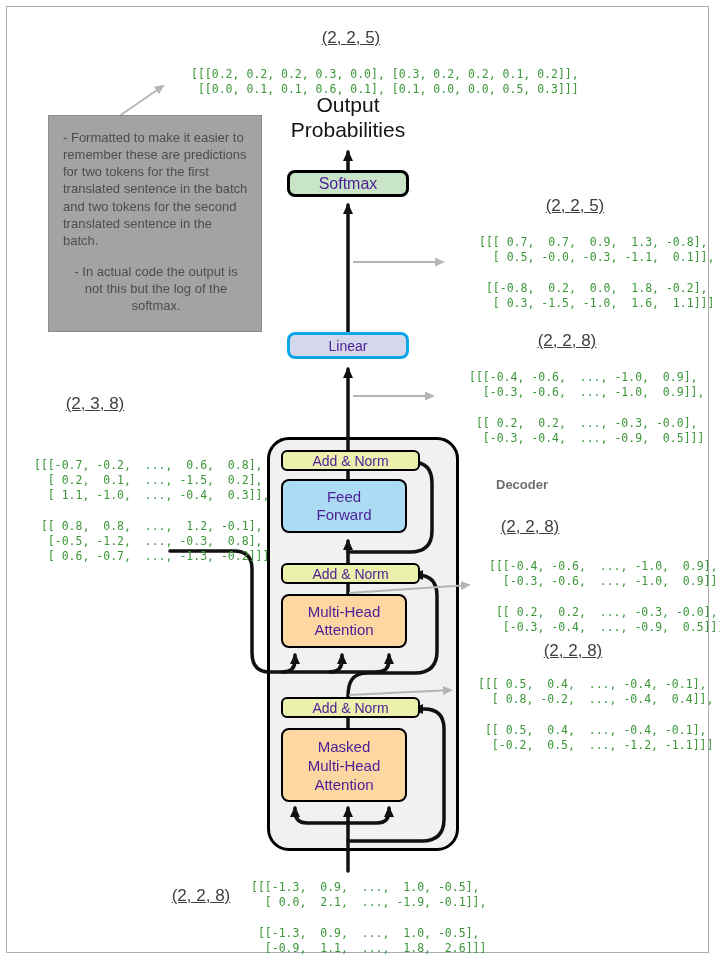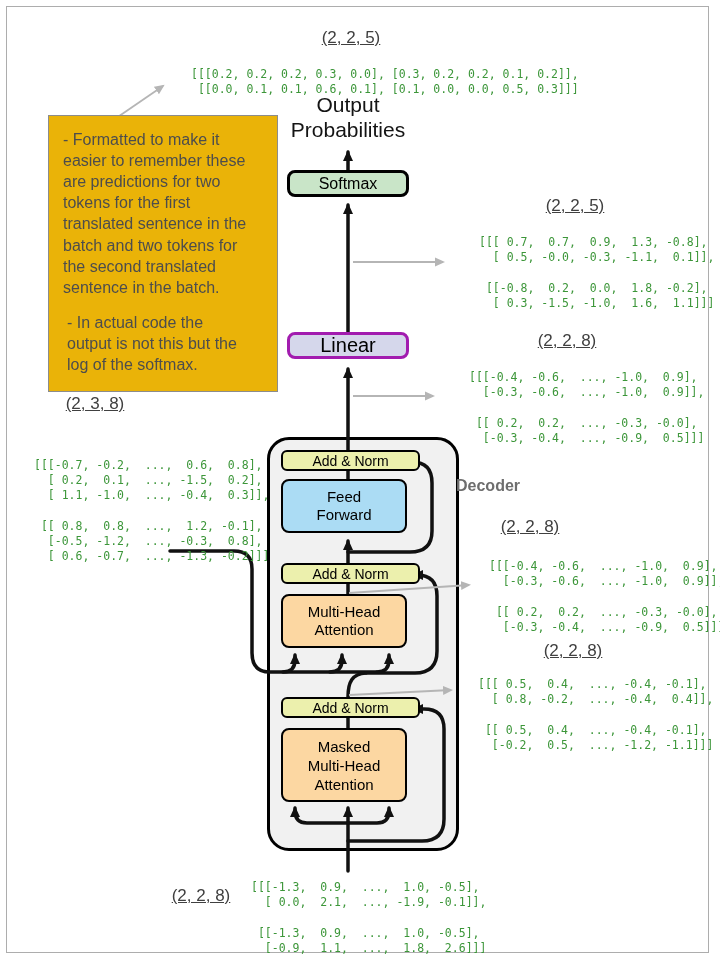--- a/index.html
+++ b/index.html
@@ -11,48 +11,48 @@
   .z3{z-index:3;}
 
   
   .shape-label{color:#404040;font-size:17px;text-align:center;white-space:nowrap;text-decoration:underline;}
 
   
   .matrix{font-family:"DejaVu Sans Mono",monospace;font-size:11.5px;line-height:15.2px;
           color:#3c9639;white-space:pre;margin:16px;}
 
   
-  .note-box{left:48px;top:115px;width:186px;background:#eab308;border:1.5px solid #8c8c8c;
-            padding:13px 28px 12px 14px;color:#4d4d4d;font-size:16px;line-height:1.32;z-index:3;}
+  .note-box{left:48px;top:115px;width:186px;background:#a3a3a3;border:1.5px solid #8c8c8c;
+            padding:13px 12px 12px 14px;color:#4d4d4d;font-size:13px;line-height:1.32;z-index:3;}
   .note-box p{margin:0 0 14px 0;}
-  .note-box p:last-child{margin:4px;}
+  .note-box p:last-child{margin:4px;text-align:center;}
 
   
   .out-label{left:260px;top:92px;width:176px;text-align:center;font-size:21px;line-height:25px;
              color:#141414;white-space:pre-line;z-index:3;}
 
   
   .dbox{display:flex;align-items:center;justify-content:center;text-align:center;
-        color:#000000;box-sizing:border-box;z-index:3;}
+        color:#4c1d95;box-sizing:border-box;z-index:3;}
   .softmax{left:287px;top:170px;width:122px;height:27px;background:#c9e5c8;
            border:3px solid #000;border-radius:8px;font-size:16px;}
   .linear{left:287px;top:332px;width:122px;height:27px;background:#d5d7eb;
-          border:3px solid #a21caf;border-radius:8px;font-size:20px;}
+          border:3px solid #0ea5e9;border-radius:8px;font-size:14px;}
   .decoder-block{left:267px;top:437px;width:186px;height:408px;background:#f1f1f1;
                  border:3px solid #000;border-radius:22px;z-index:1;}
   .addnorm{left:281px;width:139px;height:21px;background:#ecf0ad;border:2.5px solid #000;
            border-radius:6px;font-size:14px;}
   .an1{top:450px;} .an2{top:563px;} .an3{top:697px;}
   .ff{left:281px;top:479px;width:126px;height:54px;background:#abdcf4;border:2.5px solid #000;
       border-radius:8px;font-size:15px;line-height:18px;white-space:pre-line;}
   .mha{left:281px;top:594px;width:126px;height:54px;background:#fcd7a2;border:2.5px solid #000;
        border-radius:8px;font-size:15px;line-height:18px;white-space:pre-line;}
   .mmha{left:281px;top:728px;width:126px;height:74px;background:#fcd7a2;border:2.5px solid #000;
         border-radius:8px;font-size:15px;line-height:19px;white-space:pre-line;}
-  .decoder-label{left:456px;top:477px;font-size:16px;font-weight:bold;color:#6e6e6e;z-index:3;}
+  .decoder-label{left:456px;top:477px;font-size:13px;font-weight:bold;color:#6e6e6e;z-index:3;padding-left:40px;}
 </style>
 </head>
 <body>
 
 <div class="page">
   <div class="frame"></div>
 
   <div class="abs decoder-block"></div>
 
   <svg class="layer-svg" width="720" height="967">

